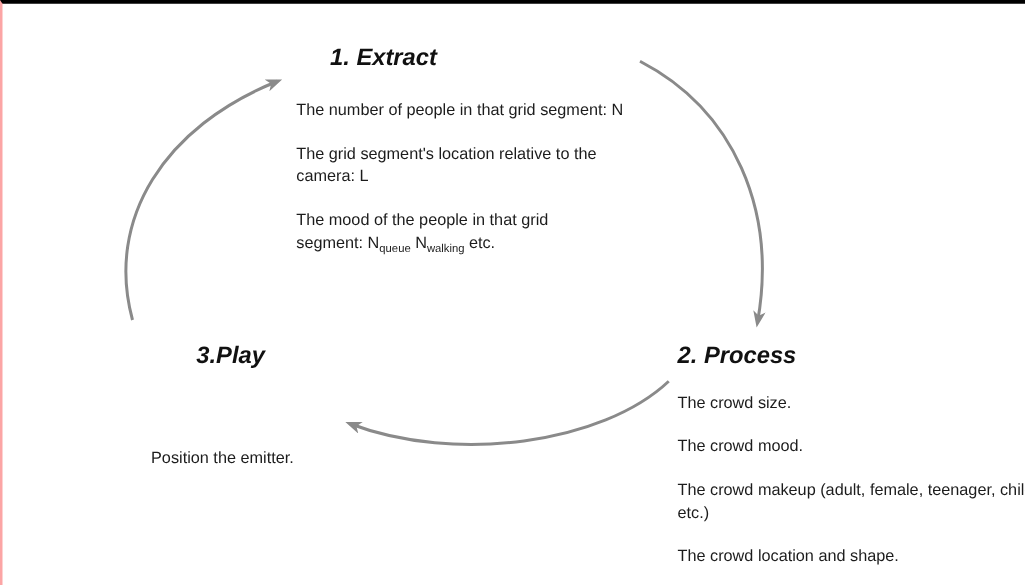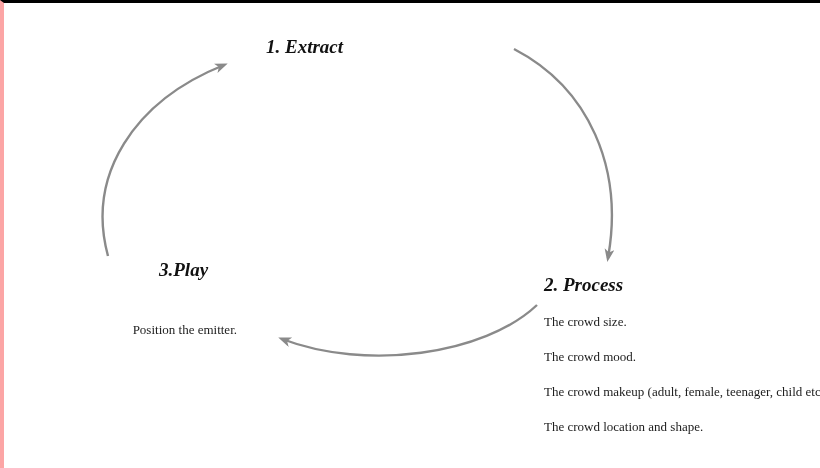--- a/index.html
+++ b/index.html
@@ -2,23 +2,23 @@
 <html><head>
 <meta charset="utf-8">
 <style>
   html, body { margin: 0; padding: 0; background: #ffffff; }
   .canvas {
     position: relative;
     width: 820px;
     height: 468px;
     background: #ffffff;
     border-top: 3px solid #000000;
-    border-left: 4px solid #fca5a5;
+    border-left: 2px solid #fca5a5;
     box-sizing: border-box;
-    font-family: Liberation Serif, serif;
+    font-family: Liberation Sans, sans-serif;
     color: #1c1c1c;
     overflow: hidden;
   }
   .arrows {
     position: absolute;
     left: 0; top: 0;
     width: 820px; height: 468px;
     pointer-events: none;
   }
   .arrow { fill: none; stroke-width: 2.4; }
@@ -26,33 +26,33 @@
     position: absolute;
     margin: 0;
     font-size: 19px;
     font-style: italic;
     font-weight: bold;
     color: #111111;
     white-space: nowrap;
   }
   .extract-title { left: 262px; top: 33px; }
   .process-title { left: 540px; top: 271px; text-align: center; }
-  .play-title    { left: 155px; top: 256px; }
+  .play-title    { left: 155px; top: 271px; }
 
   .extract-body { position: absolute; left: 235px; top: 76px; width: 300px; }
   .process-body { position: absolute; left: 540px; top: 310px; width: 295px; }
   .play-body    { position: absolute; left: 0px;  top: 318px; width: 233px; text-align: right; }
 
   .line {
     margin: 0 0 17px 0;
     font-size: 13px;
     line-height: 18px;
     white-space: pre-wrap;
   }
-  .play-body .line { margin-bottom: 18px; white-space: pre; }
+  .play-body .line { margin-bottom: 18px; white-space: pre; margin-top: 36px; }
   .nowrap { white-space: nowrap; }
   .w278 { max-width: 278px; }
   .w240 { max-width: 240px; }
   .w285 { max-width: 285px; }
   .line sub { font-size: 9px; line-height: 0; }
   .line b { font-weight: bold; }
 </style>
 </head>
 <body>
 
@@ -63,20 +63,25 @@
       <marker id="ah" markerUnits="userSpaceOnUse" markerWidth="14" markerHeight="12" refX="9" refY="5" orient="auto">
         <path d="M0,0 L13,5 L0,10 L3.5,5 Z" fill="#8a8a8a"></path>
       </marker>
     </defs>
     <path class="arrow" d="M 510 46 C 585 85 620 165 604 255" marker-end="url(#ah)" stroke="#8a8a8a"></path>
     <path class="arrow" d="M 533 302 C 480 352 362 368 278 336" marker-end="url(#ah)" stroke="#8a8a8a"></path>
     <path class="arrow" d="M 104 253 C 82 172 130 98 220 62" marker-end="url(#ah)" stroke="#8a8a8a"></path>
   </svg>
 
   <h2 class="title extract-title">1. Extract</h2>
+  <div class="extract-body">
+    <p class="line nowrap">The number of people in that grid segment: N</p>
+    <p class="line w278">The grid segment's location relative to the camera: L</p>
+    <p class="line w240"><span>The mood of the people in that grid segment: N</span><sub>queue</sub><span> N</span><sub>walking</sub><span> etc.</span></p>
+  </div>
 
   <h2 class="title process-title">2. Process</h2>
   <div class="process-body">
     <p class="line">The crowd size.</p>
     <p class="line">The crowd mood.</p>
     <p class="line w285">The crowd makeup (adult, female, teenager, child etc.)</p>
     <p class="line">The crowd location and shape.</p>
   </div>
 
   <h2 class="title play-title">3.Play</h2>

